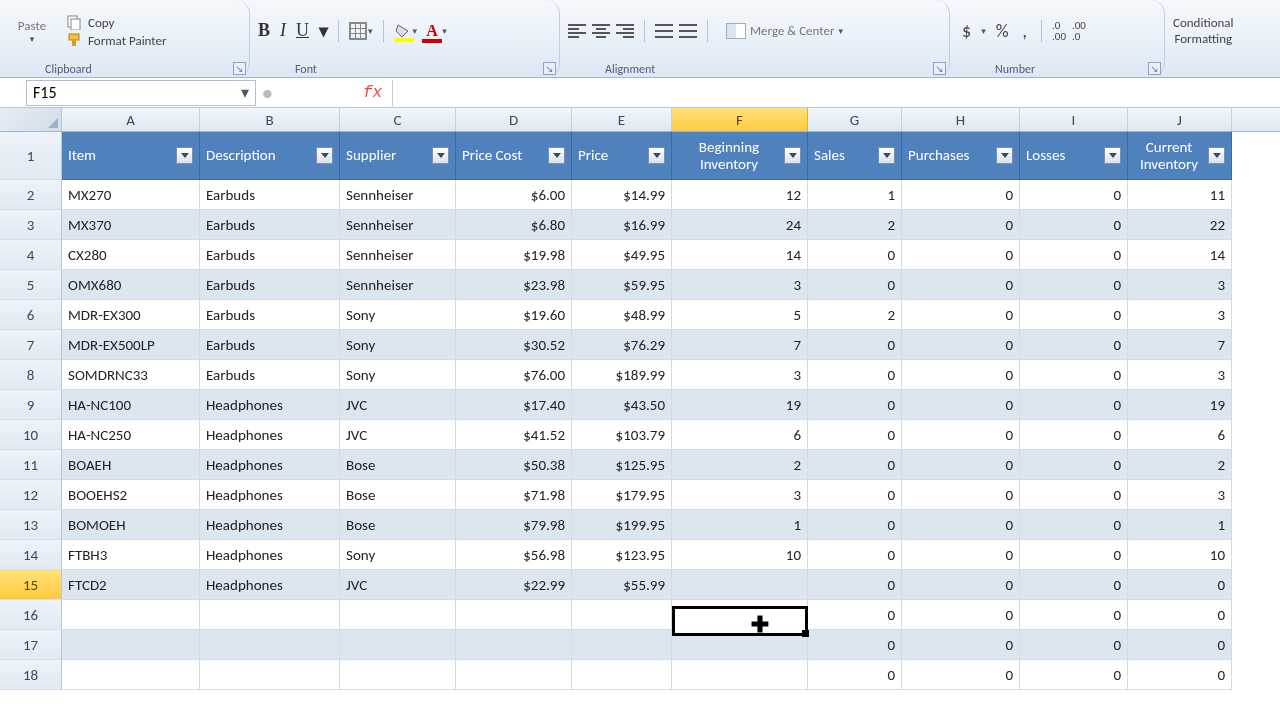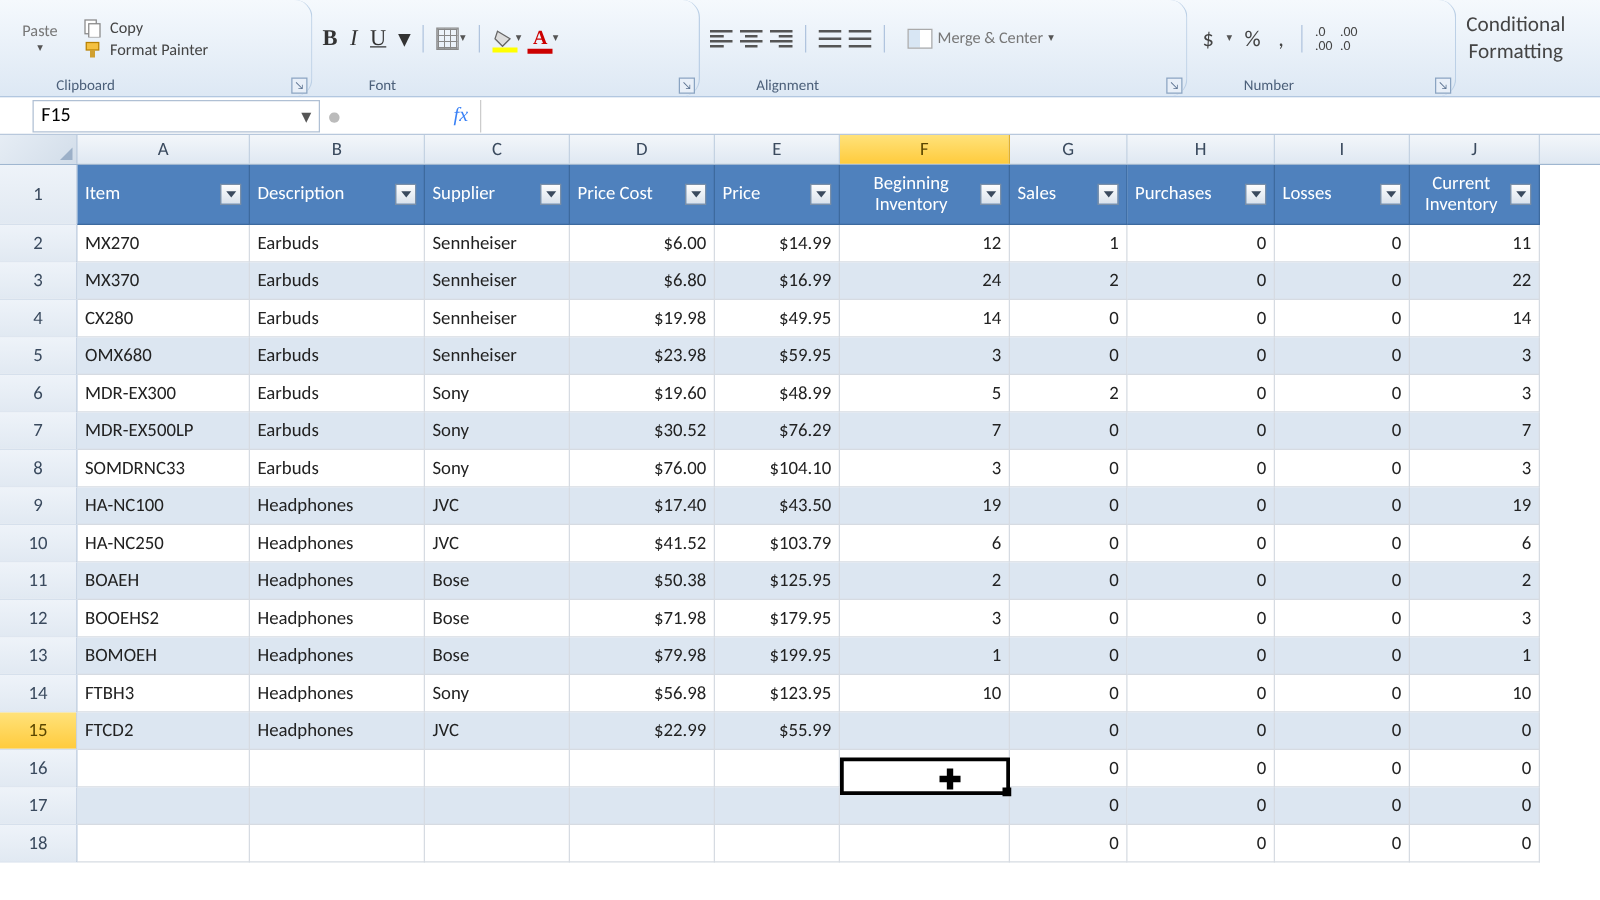--- a/index.html
+++ b/index.html
@@ -35,27 +35,27 @@
 .align-icon { width:18px; height:14px; display:flex; flex-direction:column; justify-content:space-between; }
 .align-icon span { height:2px; background:#555; }
 .merge-btn { display:flex; align-items:center; gap:4px; color:#777; font-size:13px; margin-left:8px;}
 .merge-icon { width:20px; height:16px; border:1px solid #aaa; background:linear-gradient(90deg,#d8e6f4 50%,#fff 50%);}
 
 
 .num-btn { font-size:18px; color:#444; padding:0 4px;}
 .decimal-icon { font-size:11px; color:#444; line-height:1;}
 
 
-.cond-fmt { color:#444; font-size:17px; text-align:center; line-height:1.2;}
+.cond-fmt { color:#444; font-size:13px; text-align:center; line-height:1.2;}
 
 
 .fbar-row { display:flex; align-items:center; height:30px; border-bottom:1px solid #b8c8dc; background:#fff;}
 .namebox { width:230px; height:26px; border:1px solid #b0c0d4; margin:0 6px 0 26px; display:flex; align-items:center; justify-content:space-between; padding:0 6px; background:#fff;}
 .namebox span { font-size:16px; }
-.fx-label { font-style:italic; font-family:Liberation Serif, serif; font-size:16px; color:#3b82f6; margin:0 10px 0 90px;}
+.fx-label { font-style:italic; font-family:Liberation Mono, monospace; font-size:16px; color:#ef4444; margin:0 10px 0 90px;}
 .formula-input { flex:1; height:26px; border:none; border-left:1px solid #ccc; padding:0 8px; font-size:15px; outline:none;}
 
 
 .grid-wrap { position:relative; }
 .colhdr-row { display:flex; height:24px; background:linear-gradient(#f3f6fa,#dfe8f2); border-bottom:1px solid #9fb6d0;}
 .corner { width:62px; border-right:1px solid #b8c8dc; background:linear-gradient(135deg,#e6edf5,#d2dde9); position:relative;}
 .corner::after{content:"";position:absolute;right:3px;bottom:3px;border-left:10px solid transparent;border-bottom:10px solid #9cb0c8;}
 .colhdr { border-right:1px solid #c4d2e2; display:flex; align-items:center; justify-content:center; font-size:15px; color:#3a4a5e; font-weight:500;}
 .colhdr.active { background:linear-gradient(#ffe27a,#ffcb3d); color:#5a4600; border-right:1px solid #e0b030;}
 
@@ -359,21 +359,21 @@
         <div class="cell cH num">0</div>
         <div class="cell cI num">0</div>
         <div class="cell cJ num">7</div>
       </div>
       <div class="row">
         <div class="rowhdr">8</div>
         <div class="cell cA">SOMDRNC33</div>
         <div class="cell cB">Earbuds</div>
         <div class="cell cC">Sony</div>
         <div class="cell cD num">$76.00</div>
-        <div class="cell cE num">$104.10</div>
+        <div class="cell cE num">$189.99</div>
         <div class="cell cF num">3</div>
         <div class="cell cG num">0</div>
         <div class="cell cH num">0</div>
         <div class="cell cI num">0</div>
         <div class="cell cJ num">3</div>
       </div>
       <div class="row band">
         <div class="rowhdr">9</div>
         <div class="cell cA">HA-NC100</div>
         <div class="cell cB">Headphones</div>

